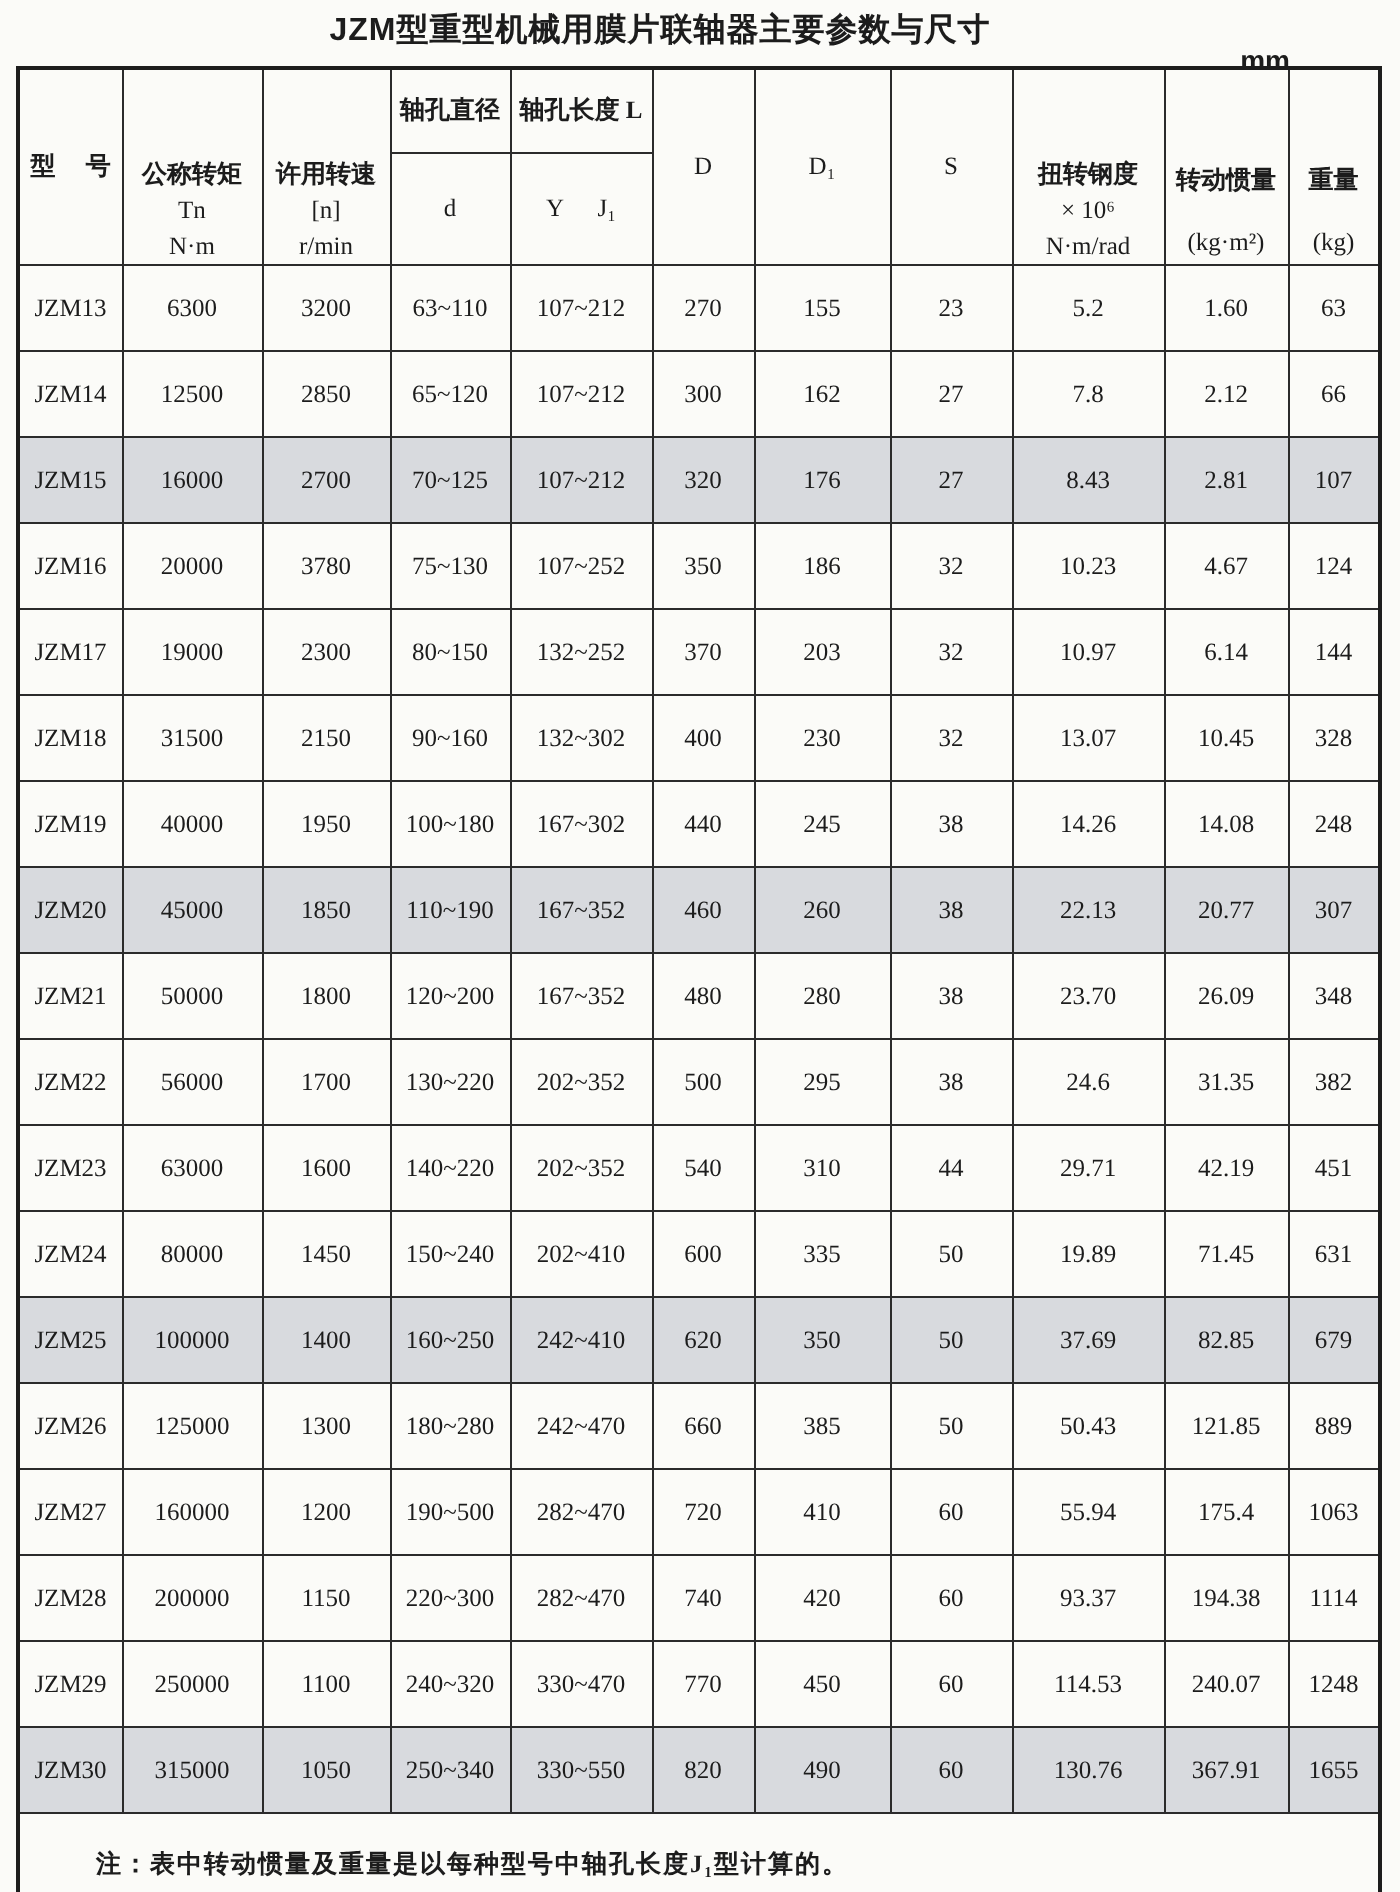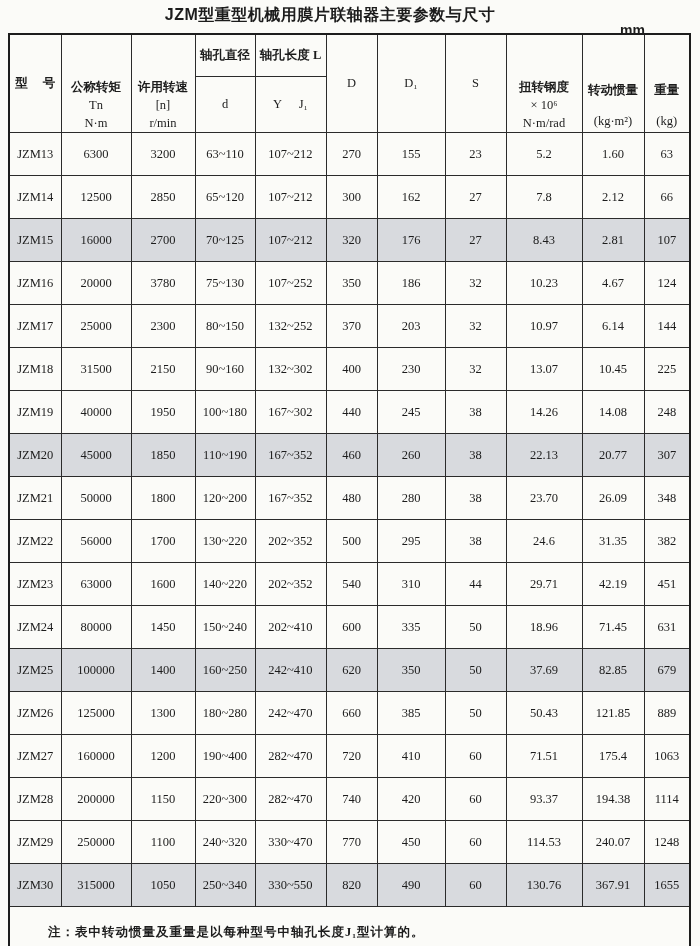--- a/index.html
+++ b/index.html
@@ -169,21 +169,21 @@
         <td>107~252</td>
         <td>350</td>
         <td>186</td>
         <td>32</td>
         <td>10.23</td>
         <td>4.67</td>
         <td>124</td>
       </tr>
       <tr>
         <td>JZM17</td>
-        <td>25000</td>
+        <td>19000</td>
         <td>2300</td>
         <td>80~150</td>
         <td>132~252</td>
         <td>370</td>
         <td>203</td>
         <td>32</td>
         <td>10.97</td>
         <td>6.14</td>
         <td>144</td>
       </tr>
@@ -191,21 +191,21 @@
         <td>JZM18</td>
         <td>31500</td>
         <td>2150</td>
         <td>90~160</td>
         <td>132~302</td>
         <td>400</td>
         <td>230</td>
         <td>32</td>
         <td>13.07</td>
         <td>10.45</td>
-        <td>225</td>
+        <td>328</td>
       </tr>
       <tr>
         <td>JZM19</td>
         <td>40000</td>
         <td>1950</td>
         <td>100~180</td>
         <td>167~302</td>
         <td>440</td>
         <td>245</td>
         <td>38</td>
@@ -267,21 +267,21 @@
       </tr>
       <tr>
         <td>JZM24</td>
         <td>80000</td>
         <td>1450</td>
         <td>150~240</td>
         <td>202~410</td>
         <td>600</td>
         <td>335</td>
         <td>50</td>
-        <td>18.96</td>
+        <td>19.89</td>
         <td>71.45</td>
         <td>631</td>
       </tr>
       <tr class="hl">
         <td>JZM25</td>
         <td>100000</td>
         <td>1400</td>
         <td>160~250</td>
         <td>242~410</td>
         <td>620</td>
@@ -301,26 +301,26 @@
         <td>385</td>
         <td>50</td>
         <td>50.43</td>
         <td>121.85</td>
         <td>889</td>
       </tr>
       <tr>
         <td>JZM27</td>
         <td>160000</td>
         <td>1200</td>
-        <td>190~400</td>
+        <td>190~500</td>
         <td>282~470</td>
         <td>720</td>
         <td>410</td>
         <td>60</td>
-        <td>71.51</td>
+        <td>55.94</td>
         <td>175.4</td>
         <td>1063</td>
       </tr>
       <tr>
         <td>JZM28</td>
         <td>200000</td>
         <td>1150</td>
         <td>220~300</td>
         <td>282~470</td>
         <td>740</td>

